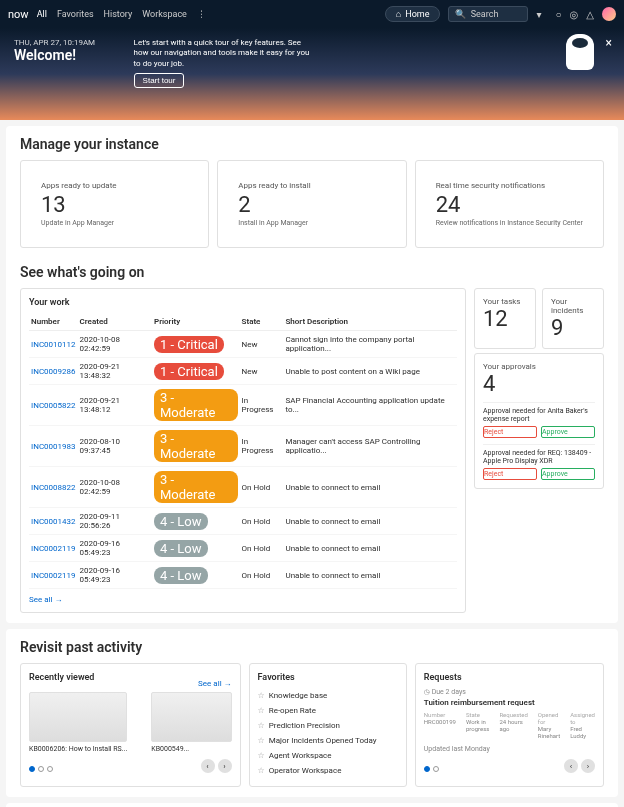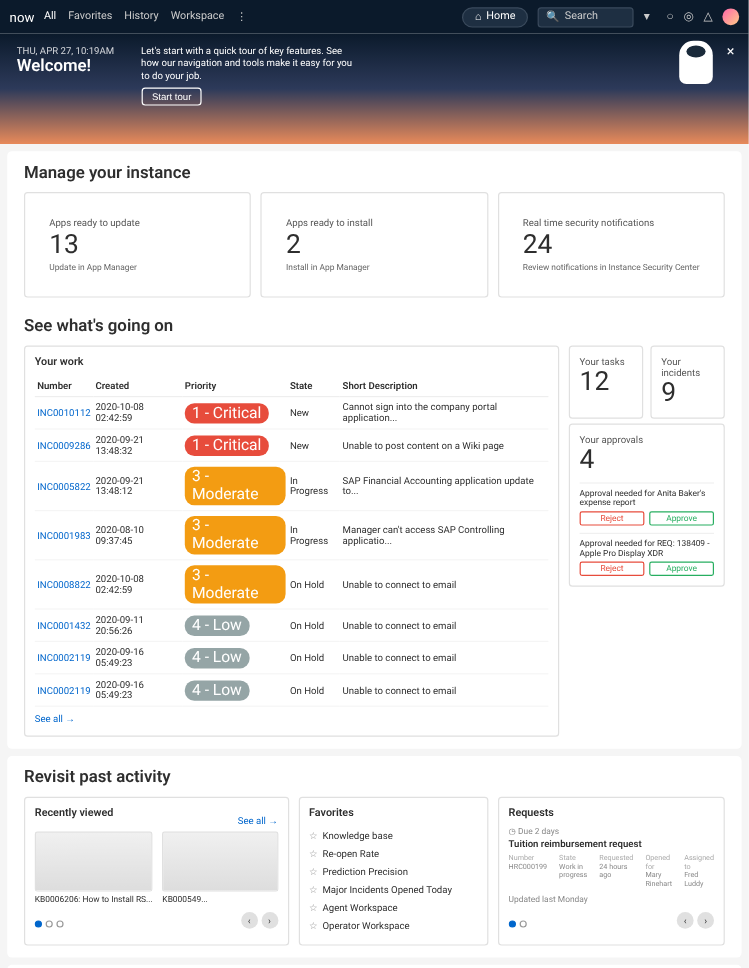--- a/index.html
+++ b/index.html
@@ -12,21 +12,21 @@
 .home-pill{background:#1e2f42;border:1px solid #3a4a5c;border-radius:12px;padding:2px 10px;color:#fff;font-size:9px;margin-left:auto;display:flex;align-items:center;gap:4px}
 .search-box{background:#1e2f42;border:1px solid #3a4a5c;border-radius:3px;padding:2px 6px;color:#ccc;font-size:9px;width:80px;display:flex;align-items:center;gap:4px}
 .top-icons{display:flex;gap:8px;align-items:center;margin-left:6px}
 .top-icon{color:#ccc;font-size:10px;cursor:pointer}
 .avatar{width:14px;height:14px;border-radius:50%;background:linear-gradient(135deg,#f6a,#fc8)}
 .hero{background:linear-gradient(180deg,#0b1a2b 0%,#2d3a5a 50%,#e88a5a 100%);height:92px;padding:10px 14px;position:relative;color:#fff;overflow:hidden}
 .hero-close{position:absolute;top:8px;right:12px;color:#fff;font-size:12px;cursor:pointer}
 .hero-left{display:inline-block;vertical-align:top}
 .hero-date{font-size:8px;opacity:.8}
 .hero-title{font-size:14px;font-weight:600}
-.hero-mid{display:inline-block;margin-left:20px;font-size:8px;max-width:180px;vertical-align:top;line-height:1.3}
+.hero-mid{display:inline-block;margin-left:36px;font-size:8px;max-width:180px;vertical-align:top;line-height:1.3}
 .hero-btn{border:1px solid #fff;background:transparent;color:#fff;padding:2px 8px;border-radius:3px;font-size:8px;margin-top:4px;cursor:pointer}
 .hero-art{position:absolute;right:30px;top:6px}
 .astro{width:28px;height:36px;background:#fff;border-radius:12px 12px 6px 6px;position:relative}
 .astro:before{content:"";position:absolute;top:4px;left:6px;width:16px;height:10px;background:#1a2a3a;border-radius:50%}
 .main{background:#fff;margin:6px;border-radius:4px;padding:10px 14px}
 h2{font-size:14px;font-weight:600;margin-bottom:8px}
 .stat-row{display:flex;gap:8px;margin-bottom:16px}
 .stat-card{flex:1;border:1px solid #e0e0e0;border-radius:3px;padding:20px}
 .stat-label{font-size:8px;color:#555}
 .stat-num{font-size:22px;font-weight:400;margin:2px 0}
@@ -43,29 +43,29 @@
 .b-mod{background:#f39c12}
 .b-low{background:#95a5a6}
 .see-all{color:#0066cc;font-size:8px;cursor:pointer;margin-top:6px;display:inline-block}
 .side-col{width:130px;display:flex;flex-direction:column;gap:4px}
 .mini-card{border:1px solid #e0e0e0;border-radius:3px;padding:8px}
 .mini-row{display:flex;gap:6px}
 .mini-row .mini-card{flex:1}
 .mini-num{font-size:22px}
 .approval-item{font-size:7px;margin-top:6px;border-top:1px solid #f0f0f0;padding-top:4px}
 .btn-row{display:flex;gap:4px;margin-top:3px}
-.btn-sm{flex:1;border-radius:2px;font-size:7px;padding:1px 0;text-align:center;cursor:pointer;border:1px solid}
+.btn-sm{flex:1;border-radius:2px;font-size:7px;padding:1px 0;cursor:pointer;border:1px solid}
 .btn-reject{border-color:#e74c3c;color:#e74c3c}
 .btn-approve{border-color:#27ae60;color:#27ae60}
 .section{background:#fff;margin:6px;border-radius:4px;padding:10px 14px}
 .activity-row{display:flex;gap:8px}
 .recent-panel{flex:1.3;border:1px solid #e0e0e0;border-radius:3px;padding:8px}
 .fav-panel{flex:.9;border:1px solid #e0e0e0;border-radius:3px;padding:8px}
 .req-panel{flex:.9;border:1px solid #e0e0e0;border-radius:3px;padding:8px}
-.thumbs{display:flex;gap:8px;margin-top:4px}
+.thumbs{display:flex;gap:24px;margin-top:4px}
 .thumb{flex:1}
 .thumb-img{height:50px;background:linear-gradient(180deg,#f0f0f0,#ddd);border:1px solid #e0e0e0;border-radius:2px}
 .thumb-cap{font-size:7px;margin-top:3px;overflow:hidden;text-overflow:ellipsis;white-space:nowrap}
 .dots{display:flex;gap:3px;margin-top:6px}
 .dot{width:6px;height:6px;border-radius:50%;border:1px solid #999}
 .dot.on{background:#0066cc;border-color:#0066cc}
 .fav-item{font-size:8px;padding:3px 0;display:flex;align-items:center;gap:4px;cursor:pointer}
 .fav-icon{color:#999;font-size:8px}
 .req-sub{font-size:7px;color:#888;margin-bottom:2px}
 .req-title{font-size:8px;font-weight:600}

